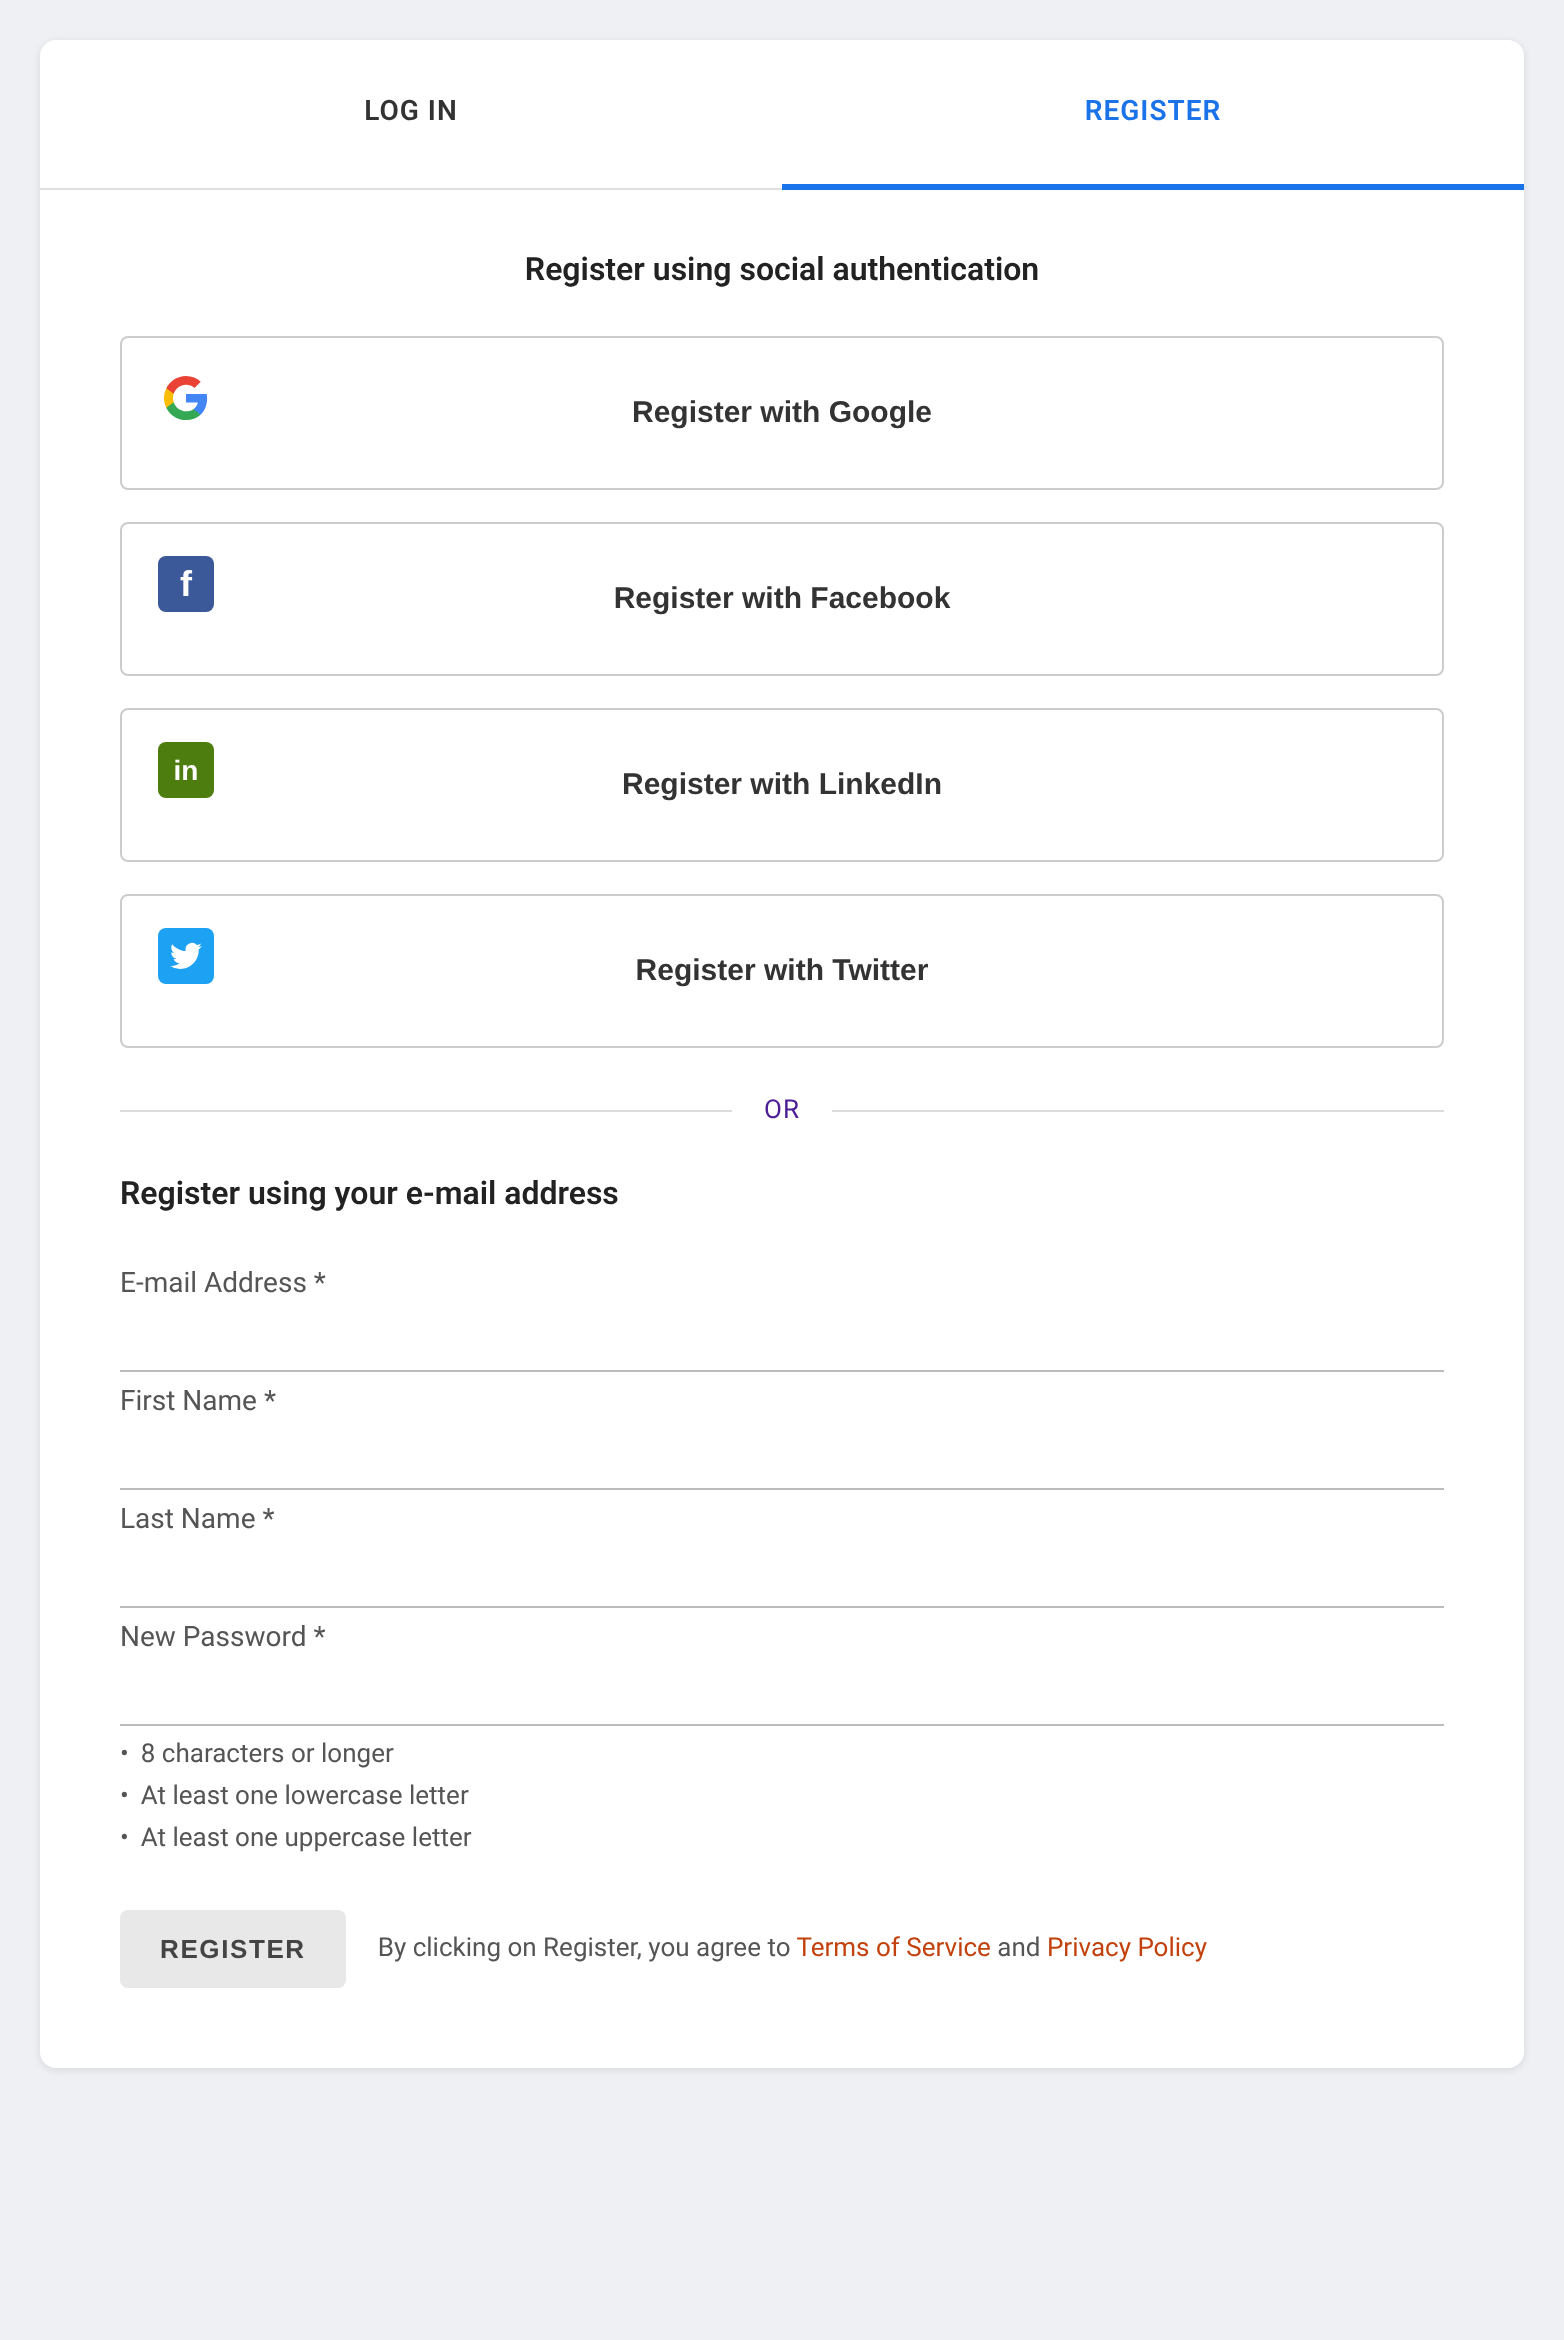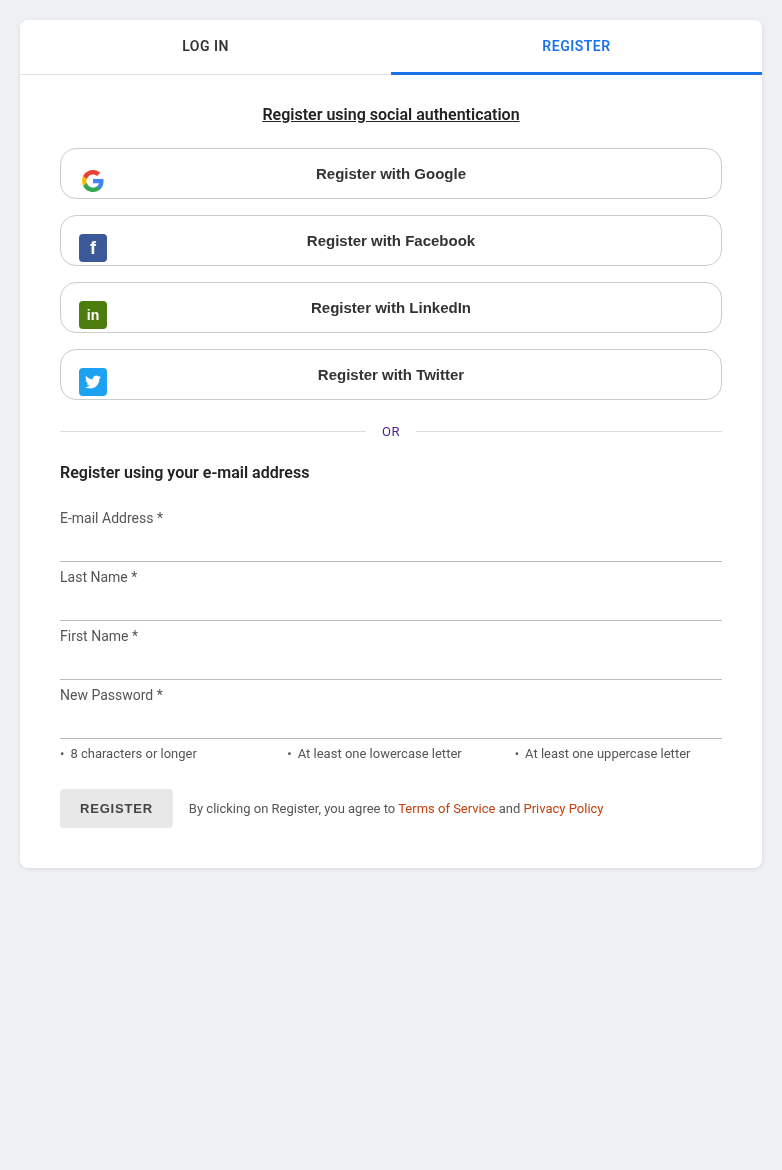--- a/index.html
+++ b/index.html
@@ -19,21 +19,21 @@
       overflow: hidden;
       box-shadow: 0 1px 4px rgba(0,0,0,0.1);
     }
     .tabs {
       display: flex;
       border-bottom: 1px solid #e0e0e0;
     }
     .tab {
       flex: 1;
       text-align: center;
-      padding: 18px 0;
+      padding: 28px 0;
       font-size: 14px;
       font-weight: 600;
       letter-spacing: 0.5px;
       cursor: pointer;
       color: #666;
       text-transform: uppercase;
     }
     .tab.active {
       color: #1a73e8;
       border-bottom: 3px solid #1a73e8;
@@ -44,29 +44,28 @@
     }
     .content {
       padding: 30px 40px 40px;
     }
     .section-title {
       text-align: center;
       font-size: 16px;
       font-weight: 600;
       color: #222;
       margin-bottom: 24px;
-      text-decoration: underline;
     }
     .social-btn {
       display: flex;
-      align-items: flex-start;
+      align-items: flex-end;
       width: 100%;
       border: 1.5px solid #ccc;
-      border-radius: 16px;
-      padding: 16px 16px;
+      border-radius: 4px;
+      padding: 29px 16px;
       margin-bottom: 16px;
       background: #fff;
       cursor: pointer;
       font-size: 15px;
       font-weight: 600;
       color: #333;
       position: relative;
     }
     .social-icon {
       width: 32px;
@@ -155,21 +154,21 @@
       border: none;
       border-bottom: 1.5px solid #bbb;
       outline: none;
       padding: 6px 0;
       font-size: 15px;
       color: #222;
       background: transparent;
     }
     .password-hints {
       display: grid;
-      grid-template-columns: 1fr 1fr 1fr;
+      grid-template-columns: 1fr;
       gap: 6px 20px;
       margin-bottom: 28px;
       margin-top: 4px;
       text-align: center;
     }
     .hint {
       font-size: 13px;
       color: #555;
       display: flex;
       align-items: center;
@@ -268,26 +267,26 @@
     </div>
 
     <div class="email-title">Register using your e-mail address</div>
 
     <div class="form-field">
       <label>E-mail Address *</label>
       <input type="email" style="">
     </div>
 
     <div class="form-field">
+      <label>First Name *</label>
+      <input type="text" style="">
+    </div>
+
+    <div class="form-field">
       <label>Last Name *</label>
-      <input type="text" style="">
-    </div>
-
-    <div class="form-field">
-      <label>First Name *</label>
       <input type="text" style="">
     </div>
 
     <div class="form-field">
       <label>New Password *</label>
       <input type="password" style="">
     </div>
 
     <div class="password-hints">
       <span class="hint">8 characters or longer</span>

